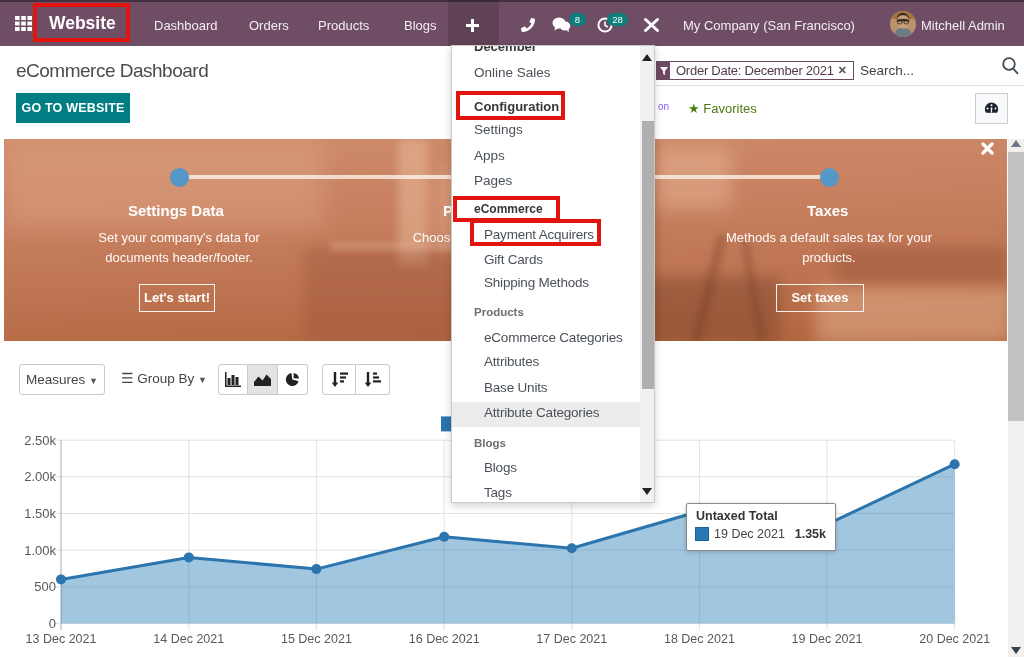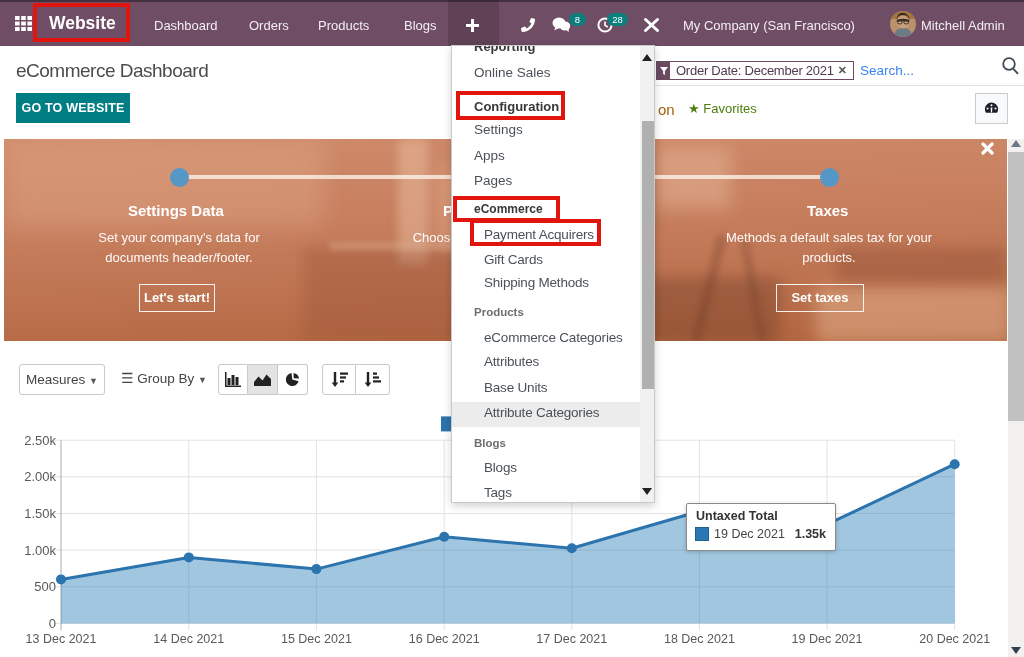--- a/index.html
+++ b/index.html
@@ -18,23 +18,23 @@
 
 #title { position:absolute; left:16px; top:60px; font-size:19px; letter-spacing:-0.5px; color:#4c4c4c; }
 #gotobtn { position:absolute; left:16px; top:93px; width:114px; height:30px; background:#017e84;
   color:#fff; font-size:12.5px; font-weight:bold; text-align:center; line-height:30px; letter-spacing:.2px; }
 
 #chip { position:absolute; left:656px; top:61px; height:19px; border:1px solid #6b4a62; background:#fff;
   display:flex; align-items:center; }
 #chipicon { width:13px; height:17px; background:#6b4a62; display:flex; align-items:center; justify-content:center; }
 #chiptxt { font-size:13px; letter-spacing:-0.25px; color:#51394b; padding:0 4px 0 6px; white-space:nowrap; }
 #chipx { font-size:11px; color:#555; font-weight:bold; padding-right:6px; }
-#searchph { position:absolute; left:860px; top:63px; font-size:13.5px; color:#3b82f6; }
+#searchph { position:absolute; left:860px; top:63px; font-size:13.5px; color:#404040; }
 #searchdiv { position:absolute; left:451px; top:85px; width:573px; height:1px; background:#e2e2e2; }
-#comprow { position:absolute; left:658px; top:101px; font-size:15px; color:#a16207; }
+#comprow { position:absolute; left:658px; top:101px; font-size:10px; color:#8b5cf6; }
 #favrow { position:absolute; left:688px; top:101px; font-size:13px; color:#4d7c0f; }
 #viewbtn { position:absolute; left:975px; top:93px; width:33px; height:31px; border:1px solid #ccc;
   background:#f8f9fa; display:flex; align-items:center; justify-content:center; }
 
 #banner { position:absolute; left:4px; top:139px; width:1003px; height:202px; overflow:hidden;
   background:linear-gradient(178deg,#ce8b6a 0%,#c88060 35%,#bd7350 70%,#b2663e 100%); }
 .bsh { position:absolute; }
 #progress { position:absolute; left:179px; top:175px; width:651px; height:4px;
   background:rgba(255,248,240,.75); border-radius:2px; }
 .pdot { position:absolute; width:19px; height:19px; border-radius:50%; background:#5597c6; top:168px; }
@@ -319,21 +319,21 @@
 <div id="pgsb"></div>
 <div id="pgsbthumb"></div>
 <svg class="abs" style="left:1011px;top:140px" width="10" height="7">
       <path d="M5 0 L10 7 H0 Z" fill="#6b7885"></path>
     </svg>
 <svg class="abs" style="left:1011px;top:647px" width="10" height="7">
       <path d="M5 7 L10 0 H0 Z" fill="#333f4d"></path>
     </svg>
 
 <div id="dd">
- <div class="ddh" style="top:-7px">Reporting</div>
+ <div class="ddh" style="top:-7px">December</div>
  <div class="ddi" style="top:18.5px">Online Sales</div>
  <div class="ddh" style="top:53px">Configuration</div>
  <div class="ddi" style="top:76px">Settings</div>
  <div class="ddi" style="top:102px">Apps</div>
  <div class="ddi" style="top:127px">Pages</div>
  <div class="ddh" style="top:156px;font-size:12px">eCommerce</div>
  <div class="ddi2" style="top:181px">Payment Acquirers</div>
  <div class="ddi2" style="top:206px">Gift Cards</div>
  <div class="ddi2" style="top:229px">Shipping Methods</div>
  <div class="ddh2" style="top:260px">Products</div>

